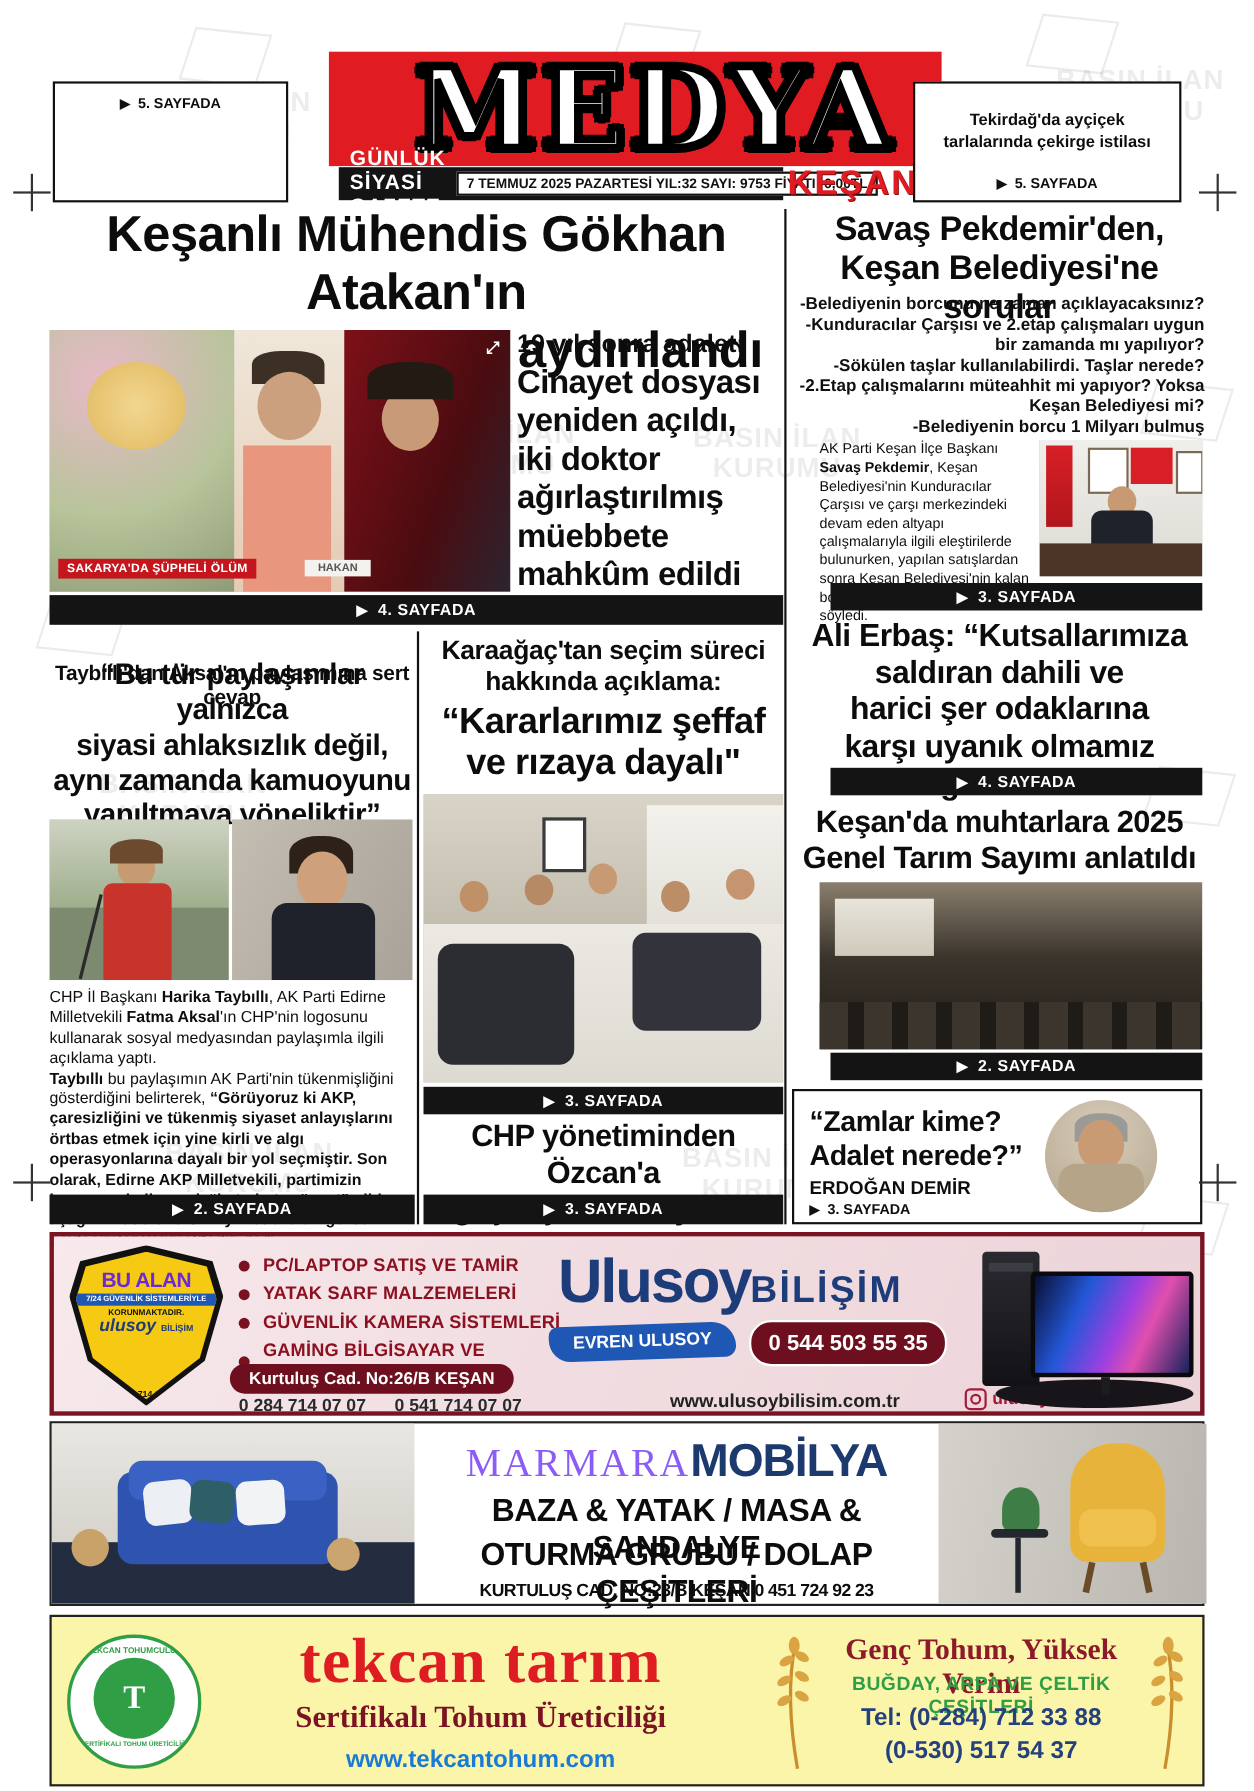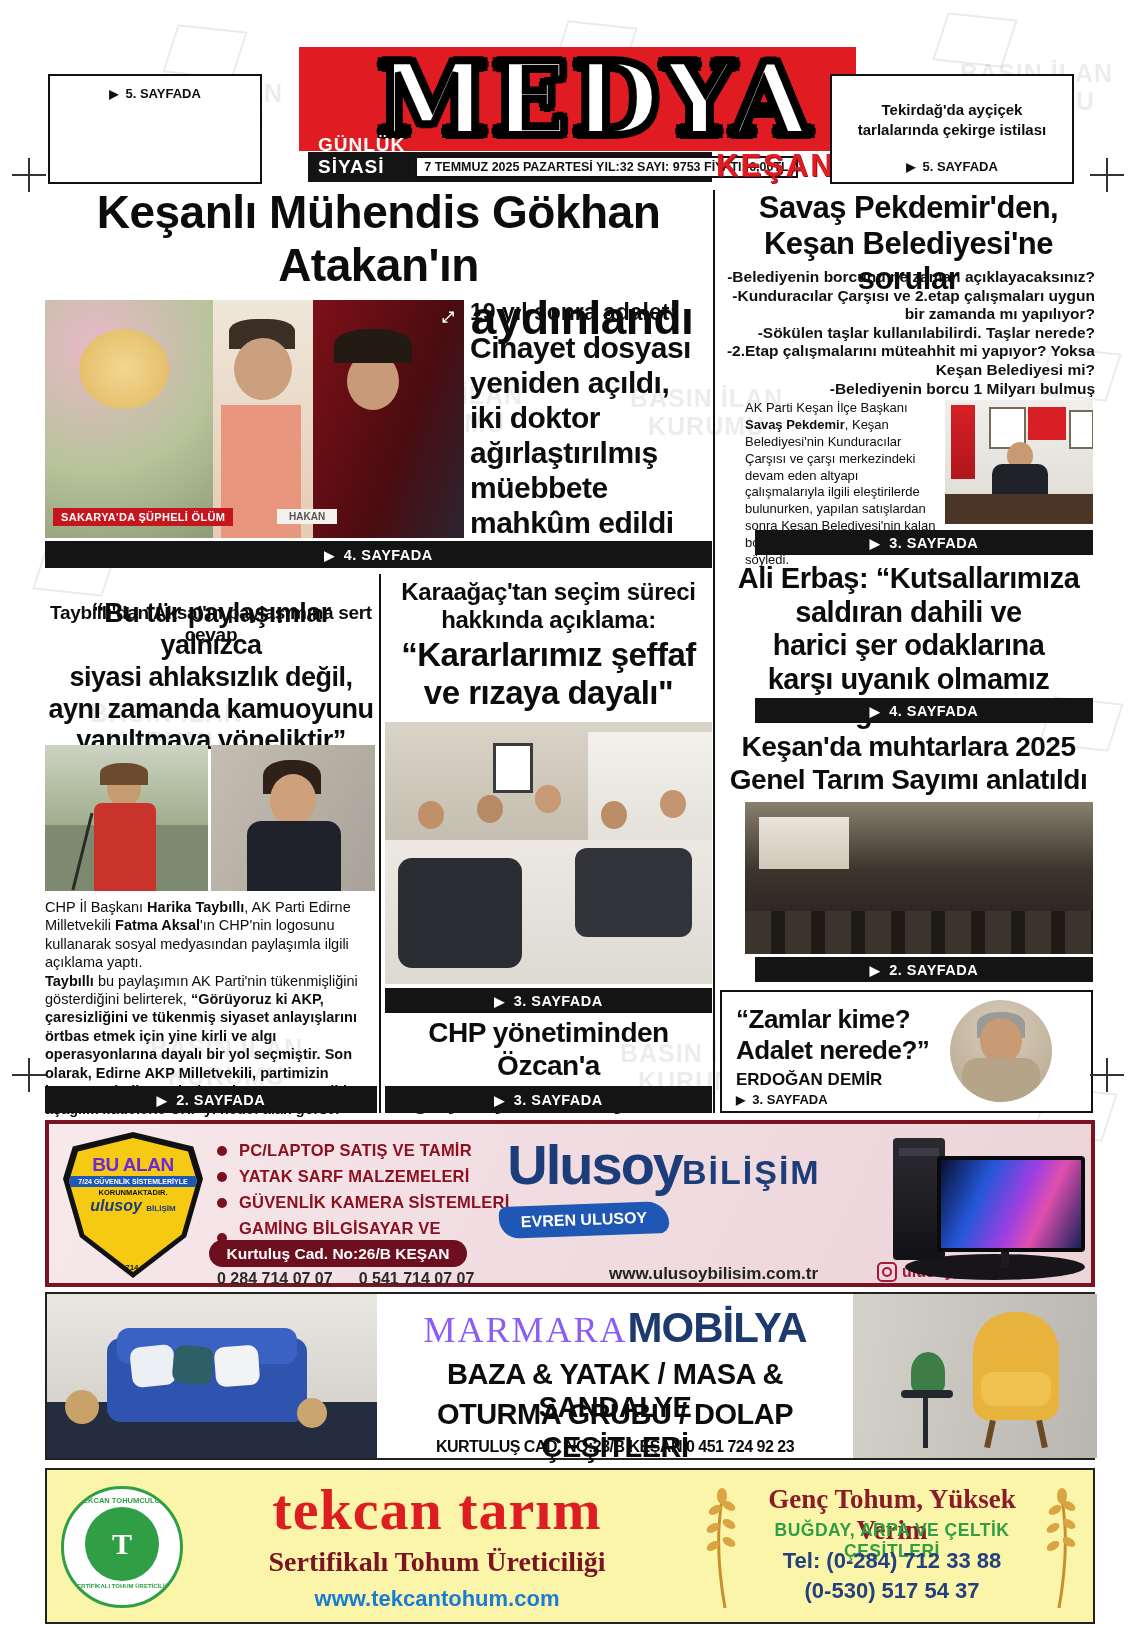--- a/index.html
+++ b/index.html
@@ -325,20 +325,23 @@
     <div class="abs" style="left:168px;top:146px;width:300px;font-weight:bold;font-size:16px;color:#2a2a2a;display:flex;gap:26px;">
       <span>0 284 714 07 07</span>
       <span>0 541 714 07 07</span>
     </div>
 
     <div class="abs" style="left:420px;top:8px;width:390px;text-align:center;white-space:nowrap;">
       <span class="ulu-brand" style="font-size:56px;letter-spacing:-2px;">Ulusoy</span><span class="ulu-brand" style="font-size:34px;letter-spacing:2px;">BİLİŞİM</span>
     </div>
     <div class="brush abs" style="left:450px;top:80px;width:170px;height:32px;font-size:16px;">
       <span>EVREN ULUSOY</span>
+    </div>
+    <div class="pill abs" style="left:632px;top:76px;width:176px;height:38px;font-size:20px;border:2px solid #fff;border-radius:20px;">
+      <span>0 544 503 55 35</span>
     </div>
 
     <div class="abs" style="left:560px;top:140px;font-weight:bold;font-size:17px;color:#222;">www.ulusoybilisim.com.tr</div>
     <div class="abs" style="left:828px;top:138px;display:flex;align-items:center;gap:5px;color:#a41a3a;font-weight:bold;font-size:16px;">
       <span style="width:16px;height:16px;border:2px solid #a41a3a;border-radius:5px;display:inline-flex;align-items:center;justify-content:center;">
           <span style="width:6px;height:6px;border:2px solid #a41a3a;border-radius:50%;"></span>
         </span>
       <span>ulusoy_bilisim</span>
     </div>
 

